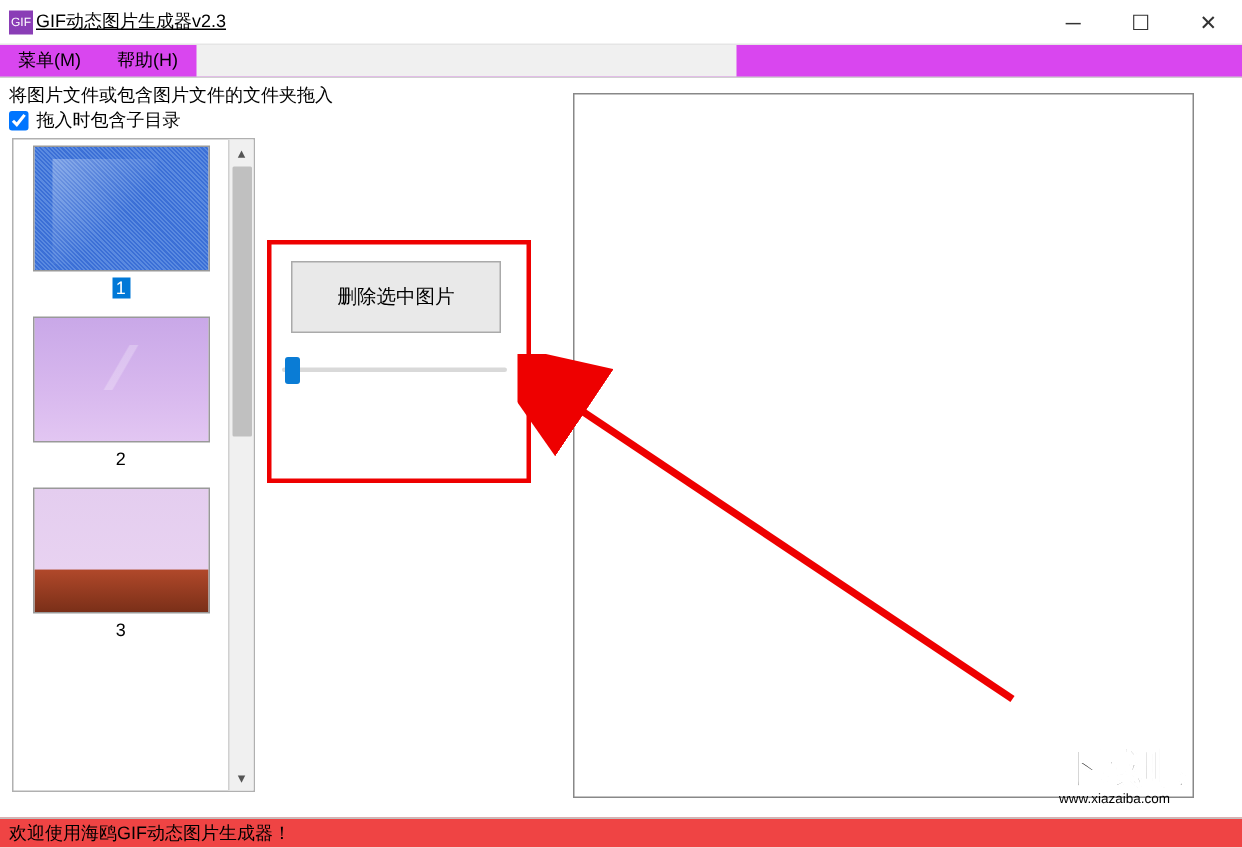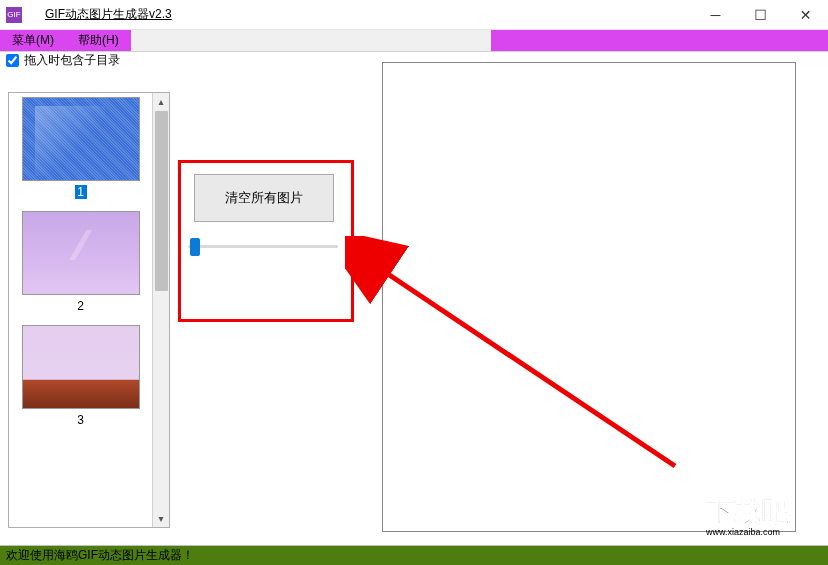--- a/index.html
+++ b/index.html
@@ -16,21 +16,21 @@
   height: 30px;
   background: #fff;
   display: flex;
   align-items: center;
   padding-left: 6px;
   border-bottom: 1px solid #e5e5e5;
 }
 .titlebar .app-icon {
   width: 16px; height: 16px;
   background: #8a3db6;
-  margin-right: 23px;
+  margin-right: 2px;
   display: inline-flex;
   align-items: center;
   justify-content: center;
   color: #fff;
   font-size: 8px;
 }
 .titlebar .title { flex: 0 0 auto; font-size: 12px; text-decoration: underline; }
 .titlebar .spacer { flex: 1; }
 .win-controls { display: flex; height: 100%; }
 .win-btn {
@@ -181,21 +181,21 @@
   position: absolute;
   left: 382px; top: 10px;
   width: 414px; height: 470px;
   border: 1px solid #888;
   background: #fff;
 }
 .statusbar {
   position: absolute;
   left: 0; bottom: 0;
   width: 100%; height: 20px;
-  background: #4d7c0f;
+  background: #ef4444;
   border-top: 1px solid #c0c0c0;
   display: flex; align-items: center;
   padding-left: 6px;
 }
 .watermark {
   position: absolute;
   right: 6px; bottom: 6px;
   width: 120px; height: 48px;
   pointer-events: none;
 }
@@ -221,20 +221,21 @@
 </div>
 
 <div class="menubar">
   <div class="menu-item">菜单(M)</div>
   <div class="menu-item">帮助(H)</div>
   <div class="menu-spacer"></div>
 </div>
 
 <div class="content">
 
+  <div class="instructions">将图片文件或包含图片文件的文件夹拖入</div>
   <div class="checkbox-row">
     <input type="checkbox" checked="" style="">
     <span>拖入时包含子目录</span>
   </div>
 
   <div class="thumb-panel">
     <div class="thumb-list">
       <div class="thumb-item">
         <div class="thumb-img t1"></div>
         <span class="thumb-label selected">1</span>
@@ -249,21 +250,21 @@
       </div>
     </div>
     <div class="scrollbar">
       <div class="scroll-up">▴</div>
       <div class="scroll-thumb"></div>
       <div class="scroll-down">▾</div>
     </div>
   </div>
 
   <div class="controls-col">
-    <div class="btn">清空所有图片</div>
+    <div class="btn">删除选中图片</div>
     <div class="slider-wrap">
       <div class="slider-track"></div>
       <div class="slider-thumb"></div>
     </div>
   </div>
 
   <div class="red-box"></div>
 
   <div class="preview"></div>
 

